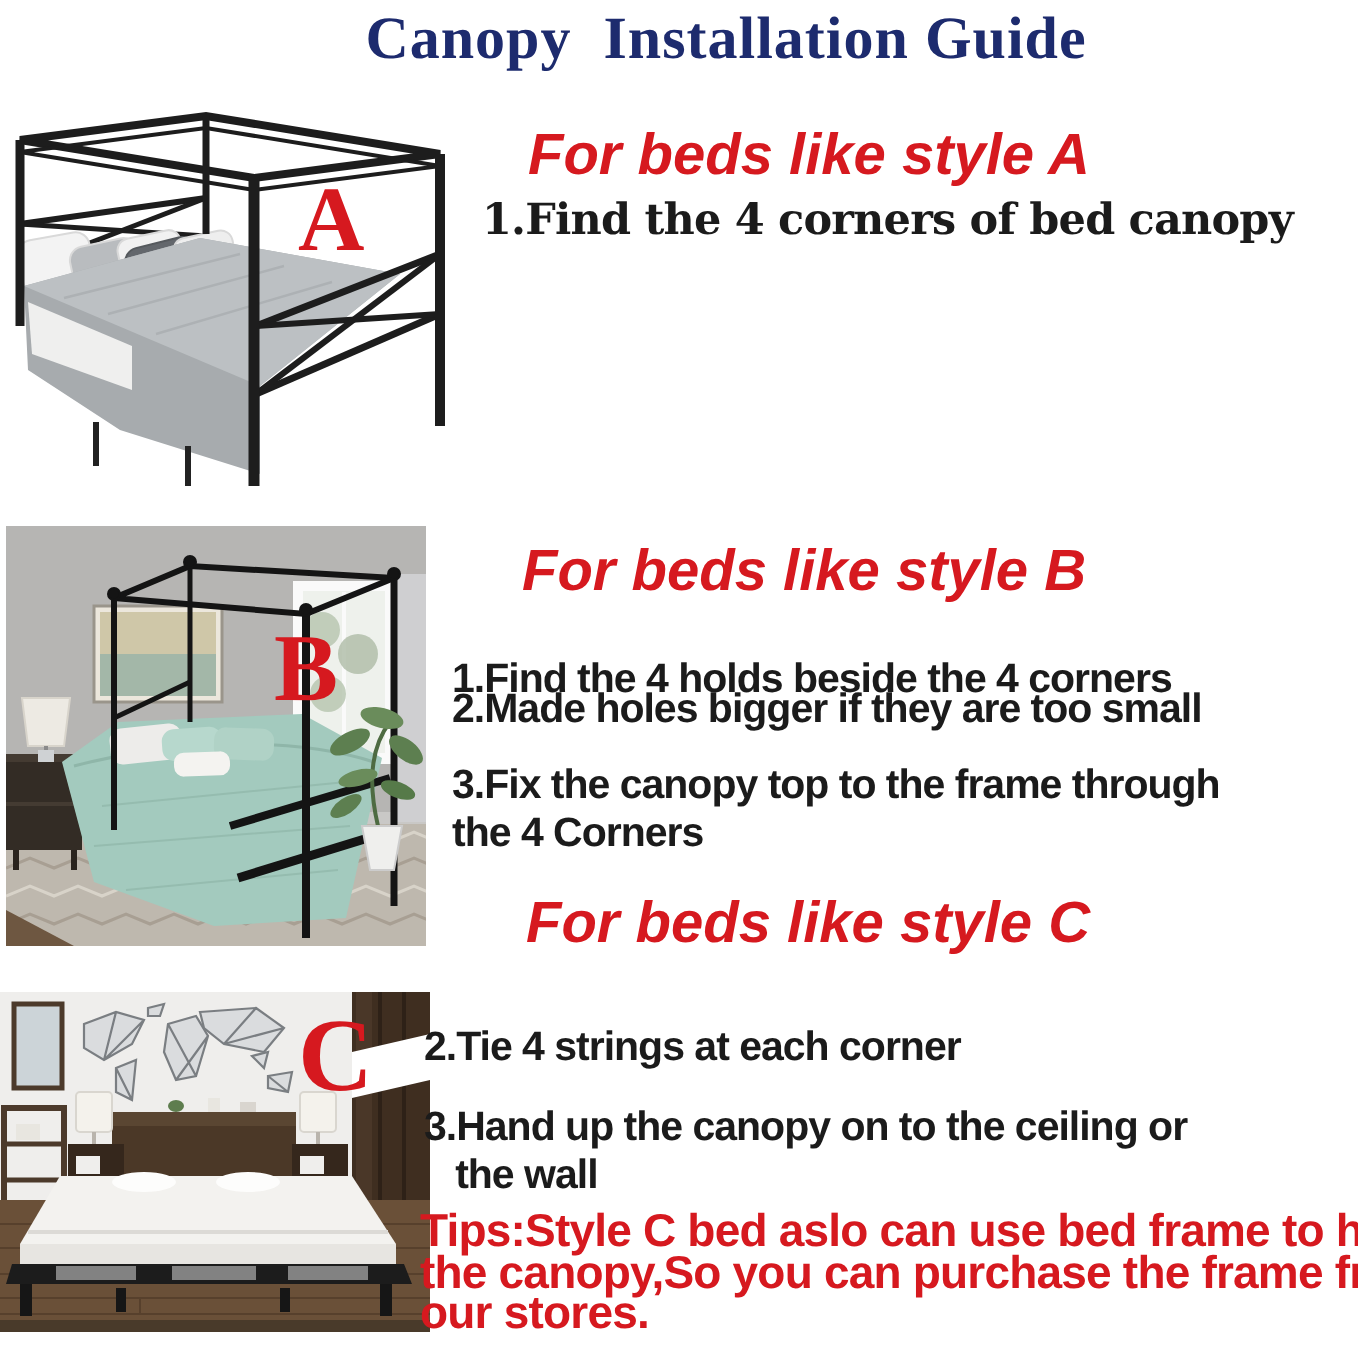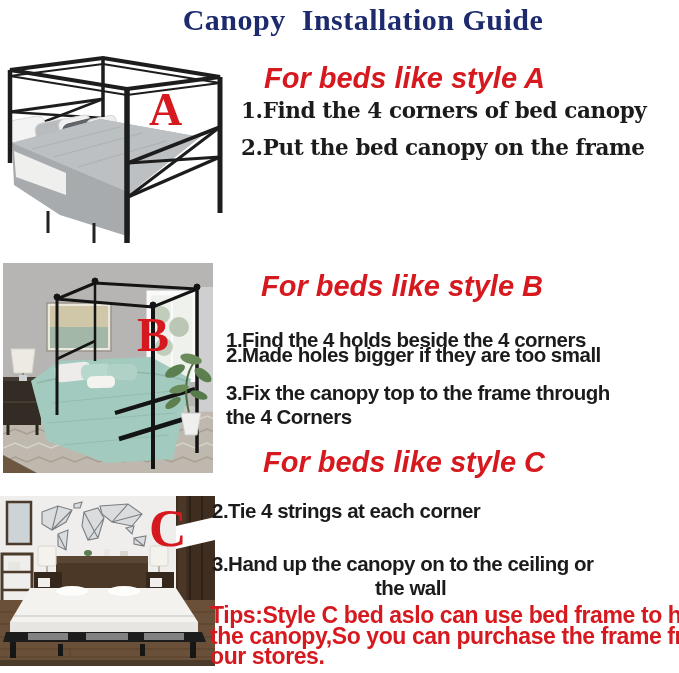--- a/index.html
+++ b/index.html
@@ -21,21 +21,21 @@
            font-style:italic;font-weight:bold;font-size:29px;color:#d6191f;
            line-height:1.05;white-space:pre;}
   .h-a{left:264px;top:63px;}
   .h-b{left:261px;top:271px;}
   .h-c{left:263px;top:447px;}
   .step{position:absolute;margin:0;color:#1b1b1b;white-space:pre;line-height:24px;}
   .step.serif{font-family:"DejaVu Serif",serif;font-weight:bold;font-size:21.5px;letter-spacing:-.4px;}
   .step.sans{font-family:"Liberation Sans",sans-serif;font-weight:bold;font-size:20.5px;letter-spacing:-.5px;}
   .s-a1{left:241px;top:99px;}  .s-a2{left:241px;top:136px;}
   .s-b1{left:226px;top:306px;margin-top:22px;} .s-b2{left:226px;top:343px;} .s-b3{left:226px;top:381px;}
-  .s-c1{left:212px;top:486px;} .s-c2{left:212px;top:499px;text-align:right;} .s-c3{left:212px;top:552px;text-align:center;}
+  .s-c1{left:212px;top:486px;} .s-c2{left:212px;top:512px;text-align:right;} .s-c3{left:212px;top:552px;}
   .tips{position:absolute;left:210px;top:605px;margin:0;color:#d6191f;
         font-family:"Liberation Sans",sans-serif;font-weight:bold;font-size:23px;
         letter-spacing:-.4px;line-height:20.5px;white-space:pre;}
 </style>
 </head>
 <body>
 
 <div class="canvas">
 
   <h1 class="title">Canopy  Installation Guide</h1>
@@ -84,21 +84,20 @@
         <line x1="8" y1="25" x2="8" y2="118" stroke-width="4.5"></line>
         <line x1="101" y1="13" x2="101" y2="72" stroke-width="3.5"></line>
         <line x1="218" y1="32" x2="218" y2="168" stroke-width="5"></line>
         <line x1="125" y1="44" x2="125" y2="198" stroke-width="5.5"></line>
       </g>
     </svg>
   </figure>
   <div class="letter letter-a">A</div>
   <h2 class="heading h-a">For beds like style A</h2>
   <p class="step serif s-a1">1.Find the 4 corners of bed canopy</p>
-  <p class="step serif s-a2">2.Put the bed canopy on the frame</p>
 
   <figure class="photo photo-b" aria-label="Black metal canopy bed with teal quilt in gray bedroom with window, painting and plant">
     <svg width="210" height="210" viewBox="0 0 210 210">
       <rect width="210" height="210" fill="#b6b5b3"></rect>
       <rect y="143" width="210" height="6" fill="#c9c8c6"></rect>
 
       <g>
         <rect x="146" y="30" width="46" height="86" fill="#eef1ec" stroke="#fafafa" stroke-width="5"></rect>
         <line x1="169" y1="33" x2="169" y2="113" stroke="#fafafa" stroke-width="2"></line>
         <circle cx="158" cy="52" r="9" fill="#b5c4ae" opacity=".8"></circle>

